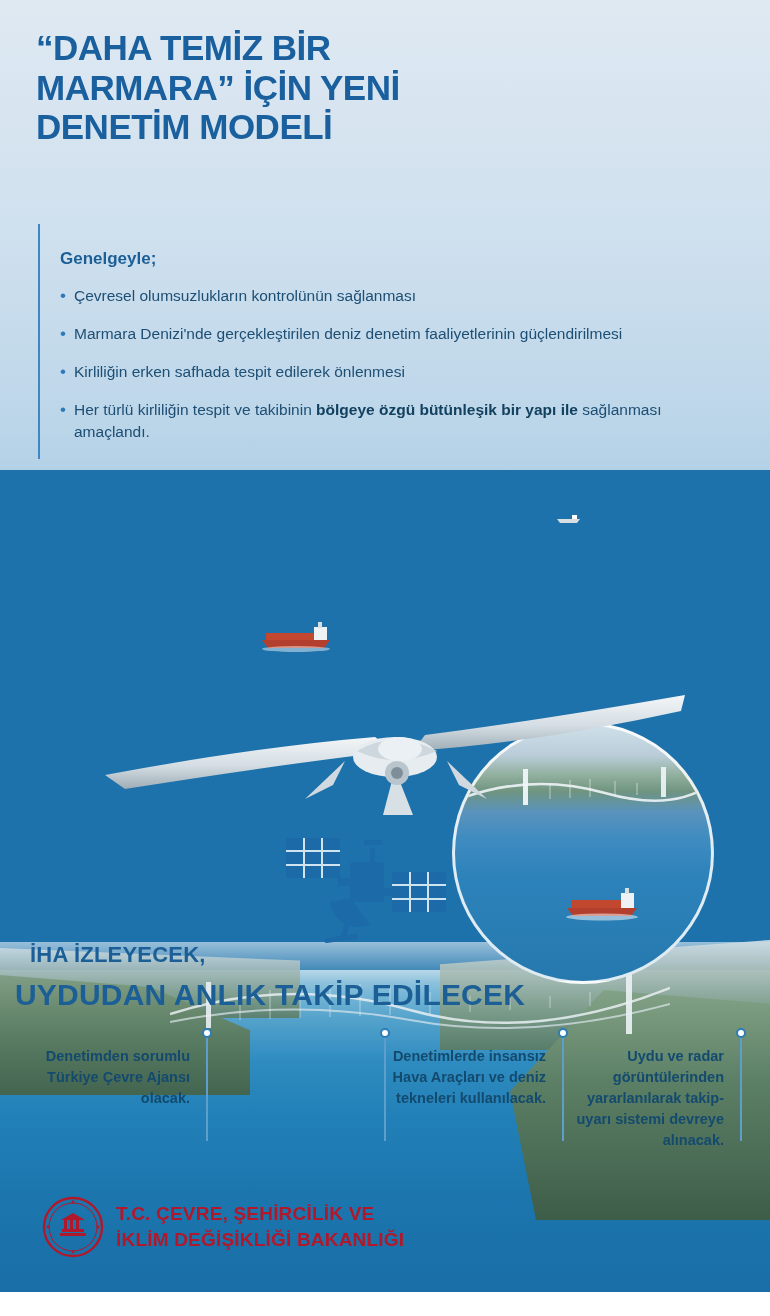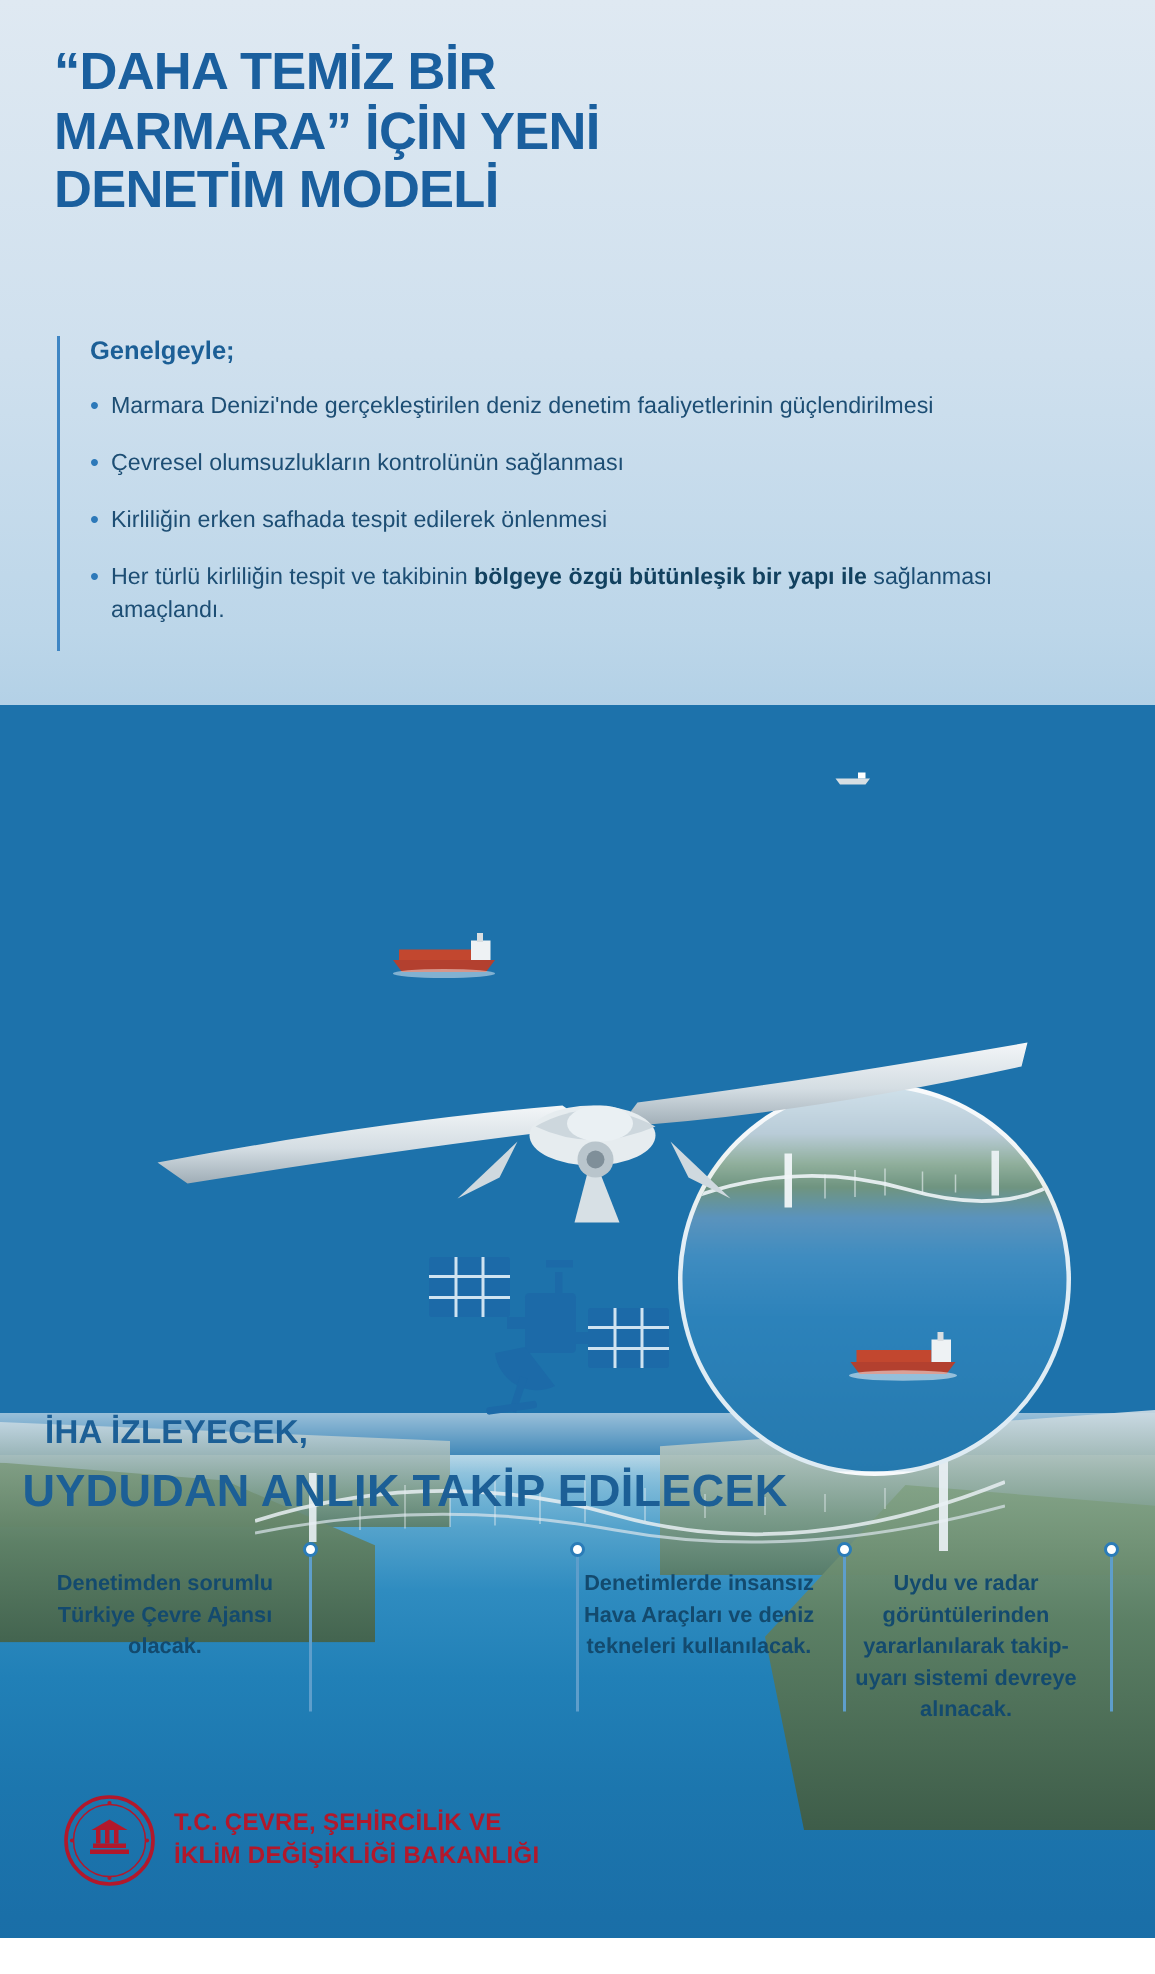--- a/index.html
+++ b/index.html
@@ -87,20 +87,21 @@
   .panel {
     position: absolute; left: 38px; top: 224px; width: 700px;
     padding-left: 20px;
     border-left: 2px solid #3f86c4;
   }
   .panel-title {
     color: #1c5f96;
     font-size: 17px;
     font-weight: bold;
     margin-bottom: 16px;
+    margin-top: 25px;
   }
   .bullet {
     position: relative;
     color: #1d4e74;
     font-size: 15.5px;
     line-height: 1.42;
     margin-bottom: 16px;
     padding-left: 14px;
     max-width: 660px;
   }
@@ -147,21 +148,21 @@
 
   
   .cols {
     position: absolute; left: 30px; top: 1028px; width: 712px;
     display: flex;
   }
   .col {
     position: relative;
     width: 178px;
     padding: 18px 18px 0 0;
-    text-align: center;
+    text-align: right;
   }
   .col .stem {
     position: absolute; right: 0; top: 6px; bottom: 10px;
     width: 2px; background: #5e9ecb;
   }
   .col .dot {
     position: absolute; right: -4px; top: 0;
     width: 10px; height: 10px; border-radius: 50%;
     background: #ffffff; border: 2px solid #2b7cb8;
   }
@@ -172,21 +173,21 @@
     line-height: 1.45;
   }
 
   
   .footer { position: absolute; left: 42px; top: 1196px; display: flex; align-items: center; }
   .seal { width: 62px; height: 62px; }
   .footer-text {
     margin-left: 12px;
     color: #b2182b;
     font-weight: bold;
-    font-size: 16px;
+    font-size: 19px;
     line-height: 1.35;
     letter-spacing: .2px;
   }
   .footer-line { display: block; }
   .bottom-strip { position: absolute; left: 0; right: 0; bottom: 0; height: 24px; background: #ffffff; }
 </style>
 </head>
 <body>
 
 <div class="poster">
@@ -217,22 +218,22 @@
           <line x1="380" y1="26" x2="380" y2="38"></line>
         <line x1="420" y1="22" x2="420" y2="36"></line>
       </g>
     </svg>
   </div>
 
   <div class="headline">“DAHA TEMİZ BİR MARMARA” İÇİN YENİ DENETİM MODELİ</div>
 
   <div class="panel">
     <div class="panel-title">Genelgeyle;</div>
+    <div class="bullet">Çevresel olumsuzlukların kontrolünün sağlanması</div>
     <div class="bullet">Marmara Denizi'nde gerçekleştirilen deniz denetim faaliyetlerinin güçlendirilmesi</div>
-    <div class="bullet">Çevresel olumsuzlukların kontrolünün sağlanması</div>
     <div class="bullet">Kirliliğin erken safhada tespit edilerek önlenmesi</div>
     <div class="bullet">
       <span>Her türlü kirliliğin tespit ve takibinin </span><b>bölgeye özgü bütünleşik bir yapı ile</b><span> sağlanması amaçlandı.</span>
     </div>
   </div>
 
   <svg class="ship-a" viewBox="0 0 78 34">
     <path d="M4 22 L72 22 L66 30 L10 30 Z" fill="#b3402f"></path>
     <rect x="8" y="15" width="48" height="7" fill="#c2472f"></rect>
     <rect x="56" y="9" width="13" height="13" fill="#eef2f4"></rect>

